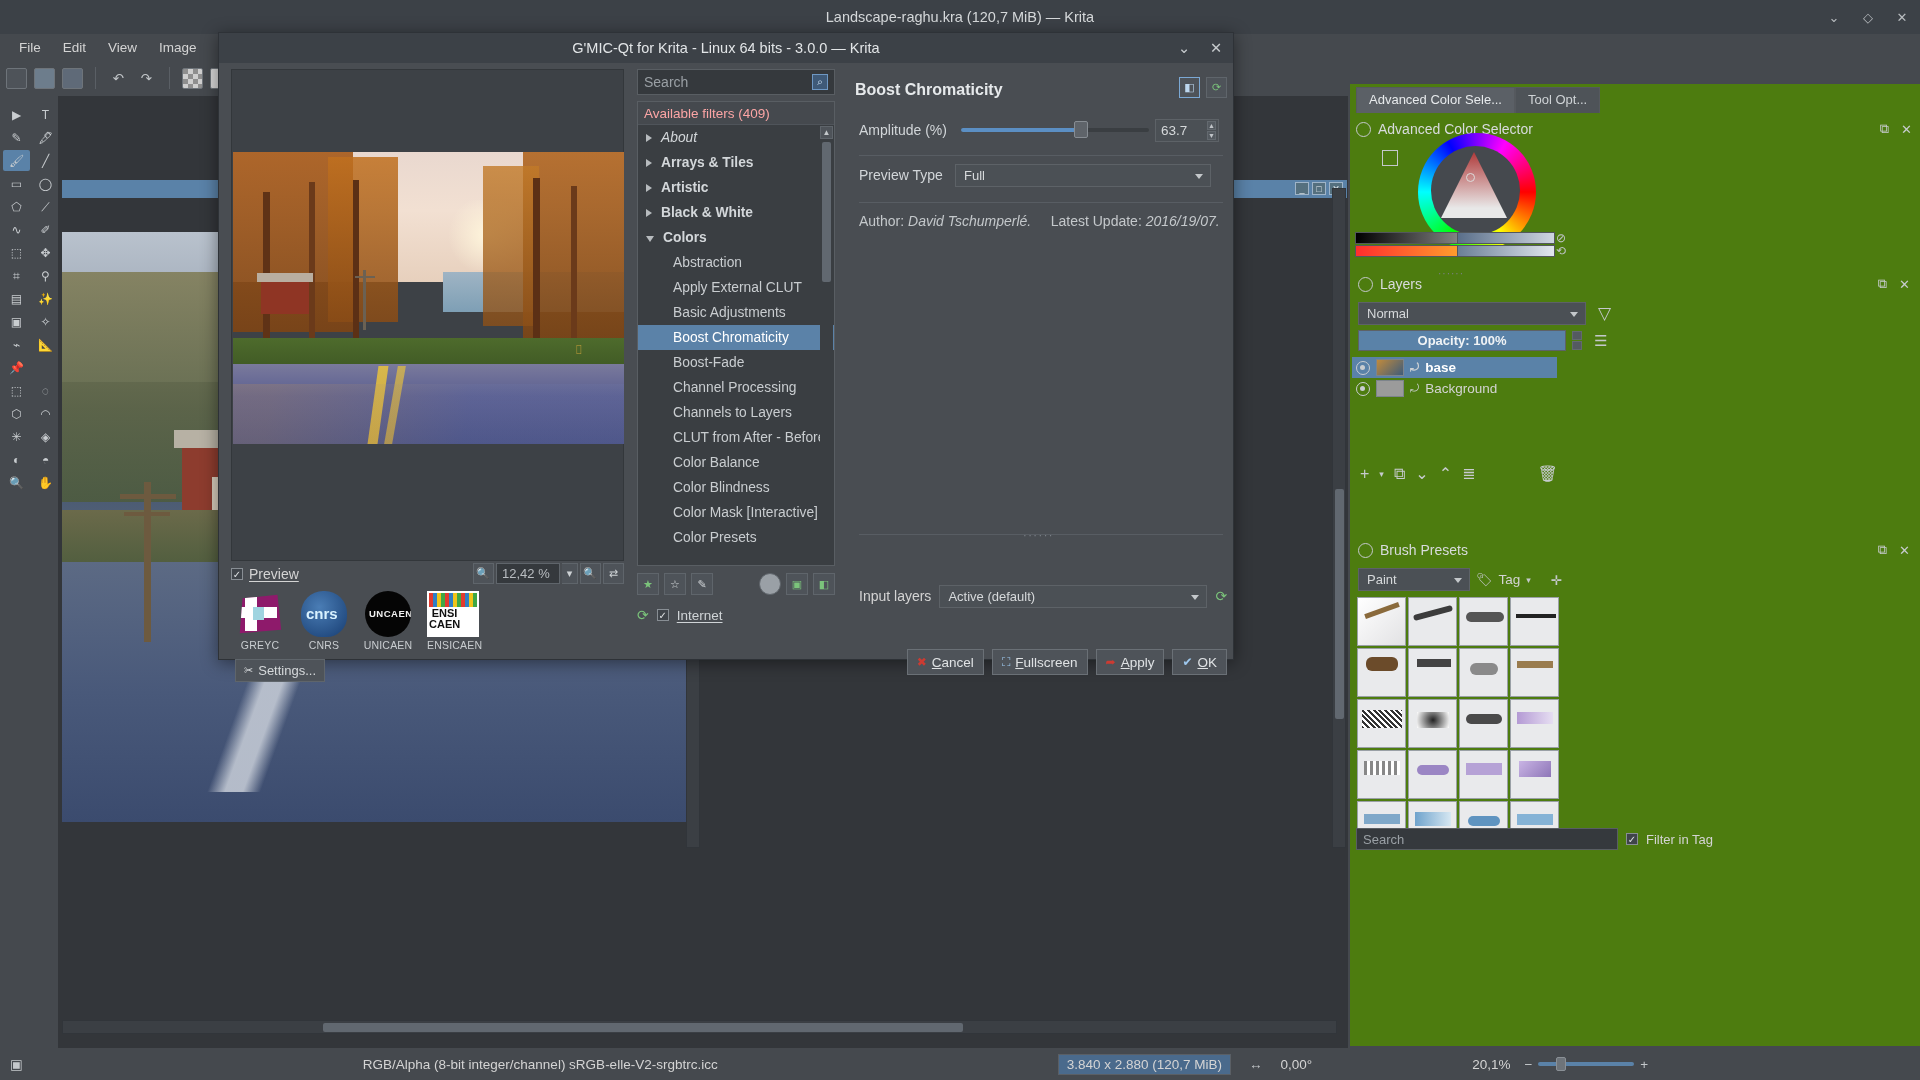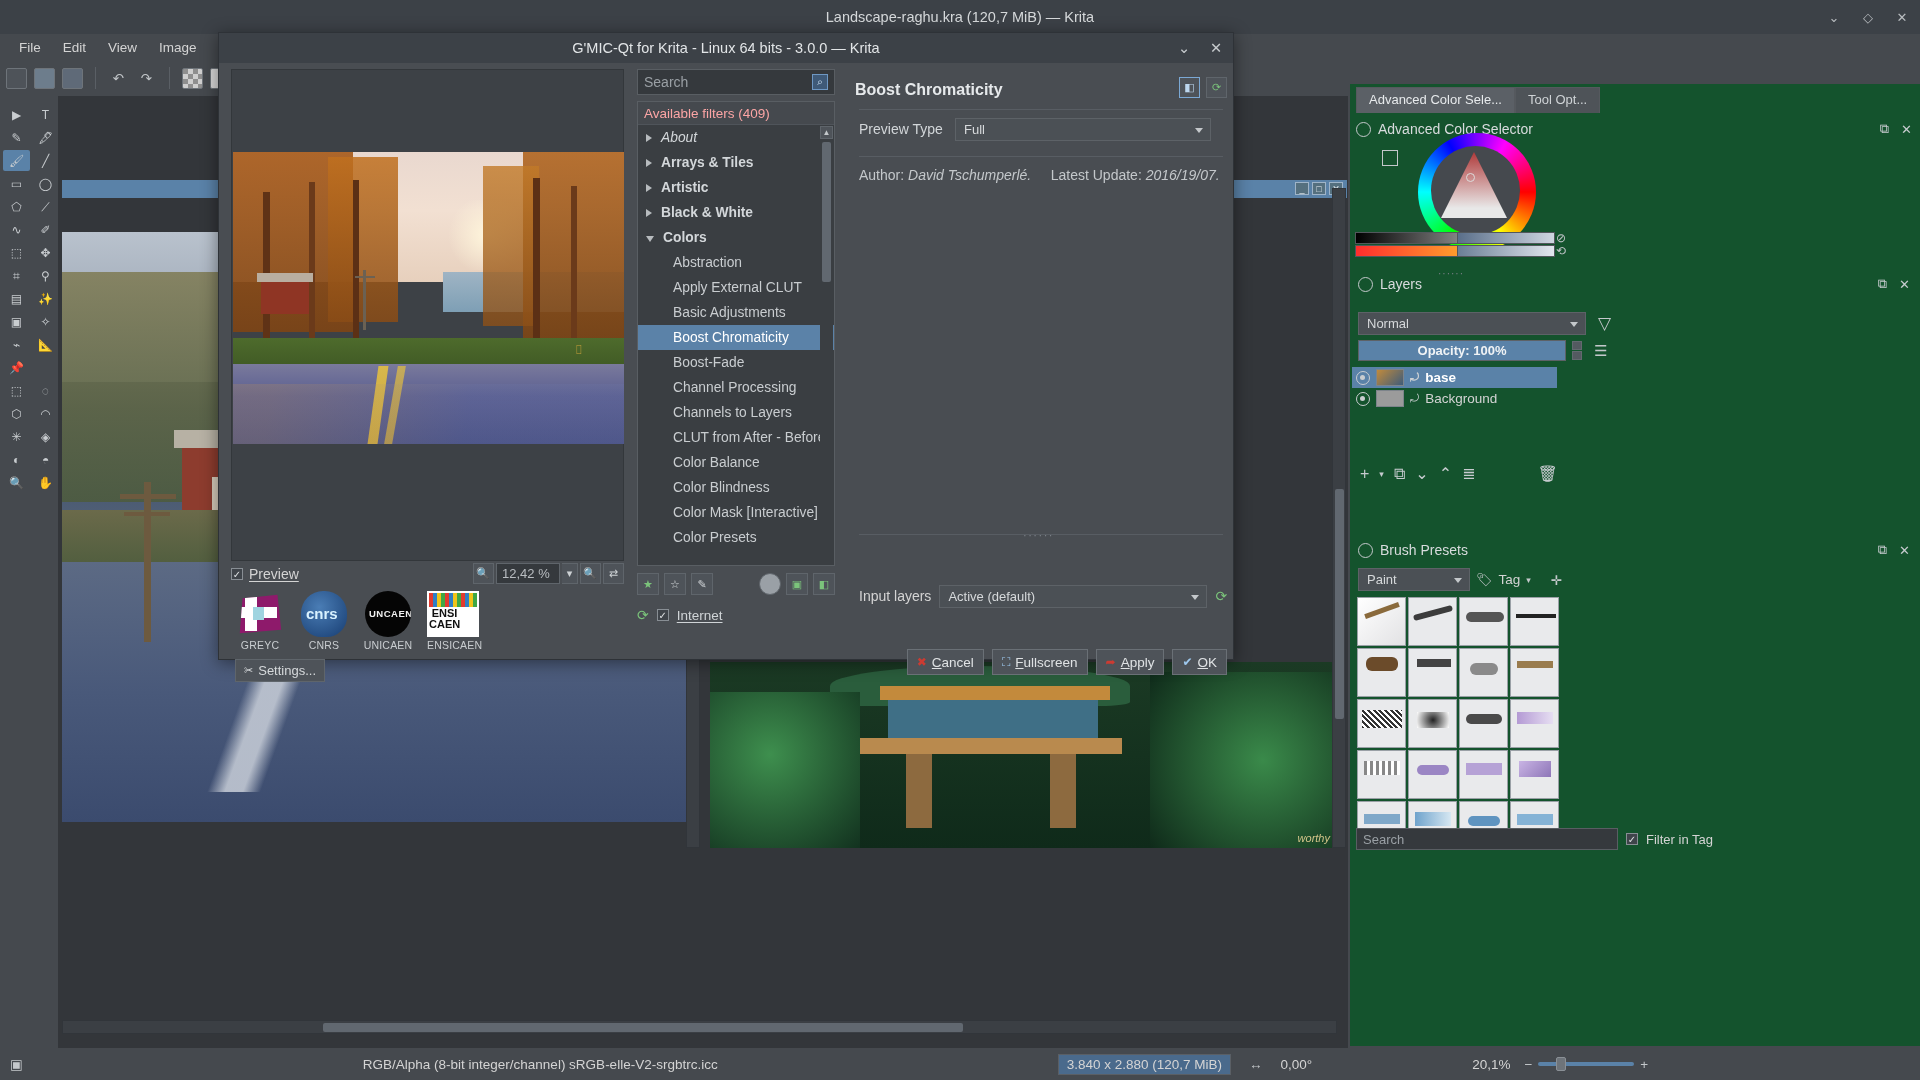--- a/index.html
+++ b/index.html
@@ -72,21 +72,21 @@
     position:absolute; left:710px; top:662px; width:628px; height:186px;
     background:#14301f; overflow:hidden;
   }
 
   
   .scroll-v { position:absolute; width:14px; background:#3b3f44; border:1px solid #31353a;}
   .scroll-h { position:absolute; height:14px; background:#3b3f44; border:1px solid #31353a;}
   .thumb { background:#616870; border-radius:2px; position:absolute;}
 
   
-  #right-dock { position:absolute; left:1350px; top:84px; width:570px; height:962px; background:#14532d;}
+  #right-dock { position:absolute; left:1350px; top:84px; width:570px; height:962px; background:#4d7c0f;}
   .dock-tabs { display:flex; height:26px; margin-left:6px; margin-top:3px; }
   .dock-tab { padding:4px 12px; background:#4e5358; color:#cfd3d6; font-size:13px; border:1px solid #55595e; border-bottom:none; cursor:pointer;}
   .dock-tab.active { background:#5b6066; color:#e7eaec;}
   .dock-header { display:flex; align-items:center; height:24px; padding:0 6px; gap:7px; color:#d8dbdd; font-size:14px;}
   .dock-header .hicon { width:15px; height:15px; border-radius:50%; border:1.6px solid #c4c8cb; position:relative;}
   .dock-header .spacer { flex:1;}
   .dock-header .hbtn { width:15px; height:15px; color:#c8ccd0; font-size:13px; display:flex; align-items:center; justify-content:center; cursor:pointer;}
 
   
   #color-wheel-wrap { position:absolute; left:1400px; top:140px; width:175px; height:120px;}
@@ -326,32 +326,20 @@
     <div class="abs" style="left:0;top:278px;width:630px;height:70px;background:linear-gradient(180deg,#6b6a4a,#4a5b3c);"></div>
 
     <div class="abs" style="left:0;top:330px;width:630px;height:260px;background:linear-gradient(180deg,#5c6a84,#49597a 50%,#3b4b6e);"></div>
     <div class="abs" style="left:40px;top:360px;width:520px;height:200px;background:linear-gradient(110deg,transparent 30%,#c9cfd9 33%, #c9cfd9 36%, transparent 39%);opacity:.85;"></div>
 
     <div class="abs" style="left:82px;top:250px;width:7px;height:160px;background:#6d5a3f;"></div>
     <div class="abs" style="left:58px;top:262px;width:56px;height:5px;background:#6d5a3f;"></div>
     <div class="abs" style="left:62px;top:280px;width:46px;height:4px;background:#6d5a3f;"></div>
   </div>
 
-  <div id="canvas-right">
-    <div class="abs" style="left:0;top:0;width:628px;height:186px;background:linear-gradient(180deg,#1b3a24,#0f2a1a);"></div>
-    <div class="abs" style="left:120px;top:4px;width:300px;height:40px;background:#2a5d3c;border-radius:50% 50% 10% 10%;"></div>
-    <div class="abs" style="left:170px;top:24px;width:230px;height:14px;background:#c38a3c;"></div>
-    <div class="abs" style="left:178px;top:38px;width:210px;height:38px;background:#3f6f86;"></div>
-    <div class="abs" style="left:150px;top:76px;width:262px;height:16px;background:#b98a4e;"></div>
-    <div class="abs" style="left:196px;top:92px;width:26px;height:74px;background:#8d6a3f;"></div>
-    <div class="abs" style="left:340px;top:92px;width:26px;height:74px;background:#8d6a3f;"></div>
-    <div class="abs" style="left:0;top:30px;width:150px;height:156px;background:radial-gradient(circle at 40% 40%,#3e8f4e,#12321f);"></div>
-    <div class="abs" style="left:440px;top:10px;width:188px;height:176px;background:radial-gradient(circle at 60% 50%,#3a8a4a,#0f2a1a);"></div>
-    <div class="abs" style="right:8px;bottom:4px;color:#d4c58a;font-size:11px;font-style:italic;">worthy</div>
-  </div>
 
   <div class="scroll-v" style="left:686px;top:188px;height:660px;">
     <div class="thumb" style="left:2px;top:170px;width:9px;height:250px;"></div>
   </div>
   <div class="scroll-h" style="left:62px;top:1020px;width:1275px;">
     <div class="thumb" style="left:260px;top:2px;width:640px;height:9px;"></div>
   </div>
   <div class="scroll-v" style="left:1332px;top:188px;height:660px;">
     <div class="thumb" style="left:2px;top:300px;width:9px;height:230px;"></div>
   </div>
@@ -388,21 +376,21 @@
   <div class="abs" style="left:1438px;top:268px;width:36px;height:4px;color:#7b8188;font-size:10px;letter-spacing:1px;">······</div>
 
   <div id="layers-panel">
     <div class="dock-header">
       <span class="hicon"></span>
       <span>Layers</span>
       <span class="spacer"></span>
       <span class="hbtn">⧉</span>
       <span class="hbtn">✕</span>
     </div>
-    <div class="blend-row" style="margin-top:16px;">
+    <div class="blend-row" style="margin-top:6px;">
       <div class="combo" style="width:228px;">
         <span>Normal</span>
         <span class="arrow"></span>
       </div>
       <span style="color:#c4c8cb;font-size:17px;margin-left:6px;">▽</span>
     </div>
     <div class="blend-row" style="margin-top:5px;">
       <div class="opacity-bar" style="width:208px;">
         <span>Opacity:  100%</span>
       </div>
@@ -733,20 +721,34 @@
     <div id="params-pane">
       <div style="display:flex;align-items:flex-start;">
         <div id="params-title">Boost Chromaticity</div>
         <div style="flex:1;"></div>
         <div style="display:flex;gap:6px;padding-top:8px;padding-right:8px;">
           <div class="pv-btn" style="border-color:#7ba8d4;color:#bcd6ee;">◧</div>
           <div class="pv-btn" style="color:#7bc47b;">⟳</div>
         </div>
       </div>
 
+      <div class="param-row" style="margin-top:16px;">
+        <div class="param-label">Amplitude (%)</div>
+        <div class="slider-track" style="max-width:188px;">
+          <div class="slider-fill" style="width: 63.7%;"></div>
+          <div class="slider-knob" style="left: calc(63.7% - 7px);"></div>
+        </div>
+        <div class="spin">
+          <span>63.7</span>
+          <span class="arrows">
+            <span class="ar">▲</span>
+            <span class="ar">▼</span>
+          </span>
+        </div>
+      </div>
 
 
       <div class="divider"></div>
 
       <div class="param-row" style="margin-top:4px;">
         <div class="param-label">Preview Type</div>
         <div class="combo" style="width:256px;">
           <span>Full</span>
           <span class="arrow"></span>
         </div>

